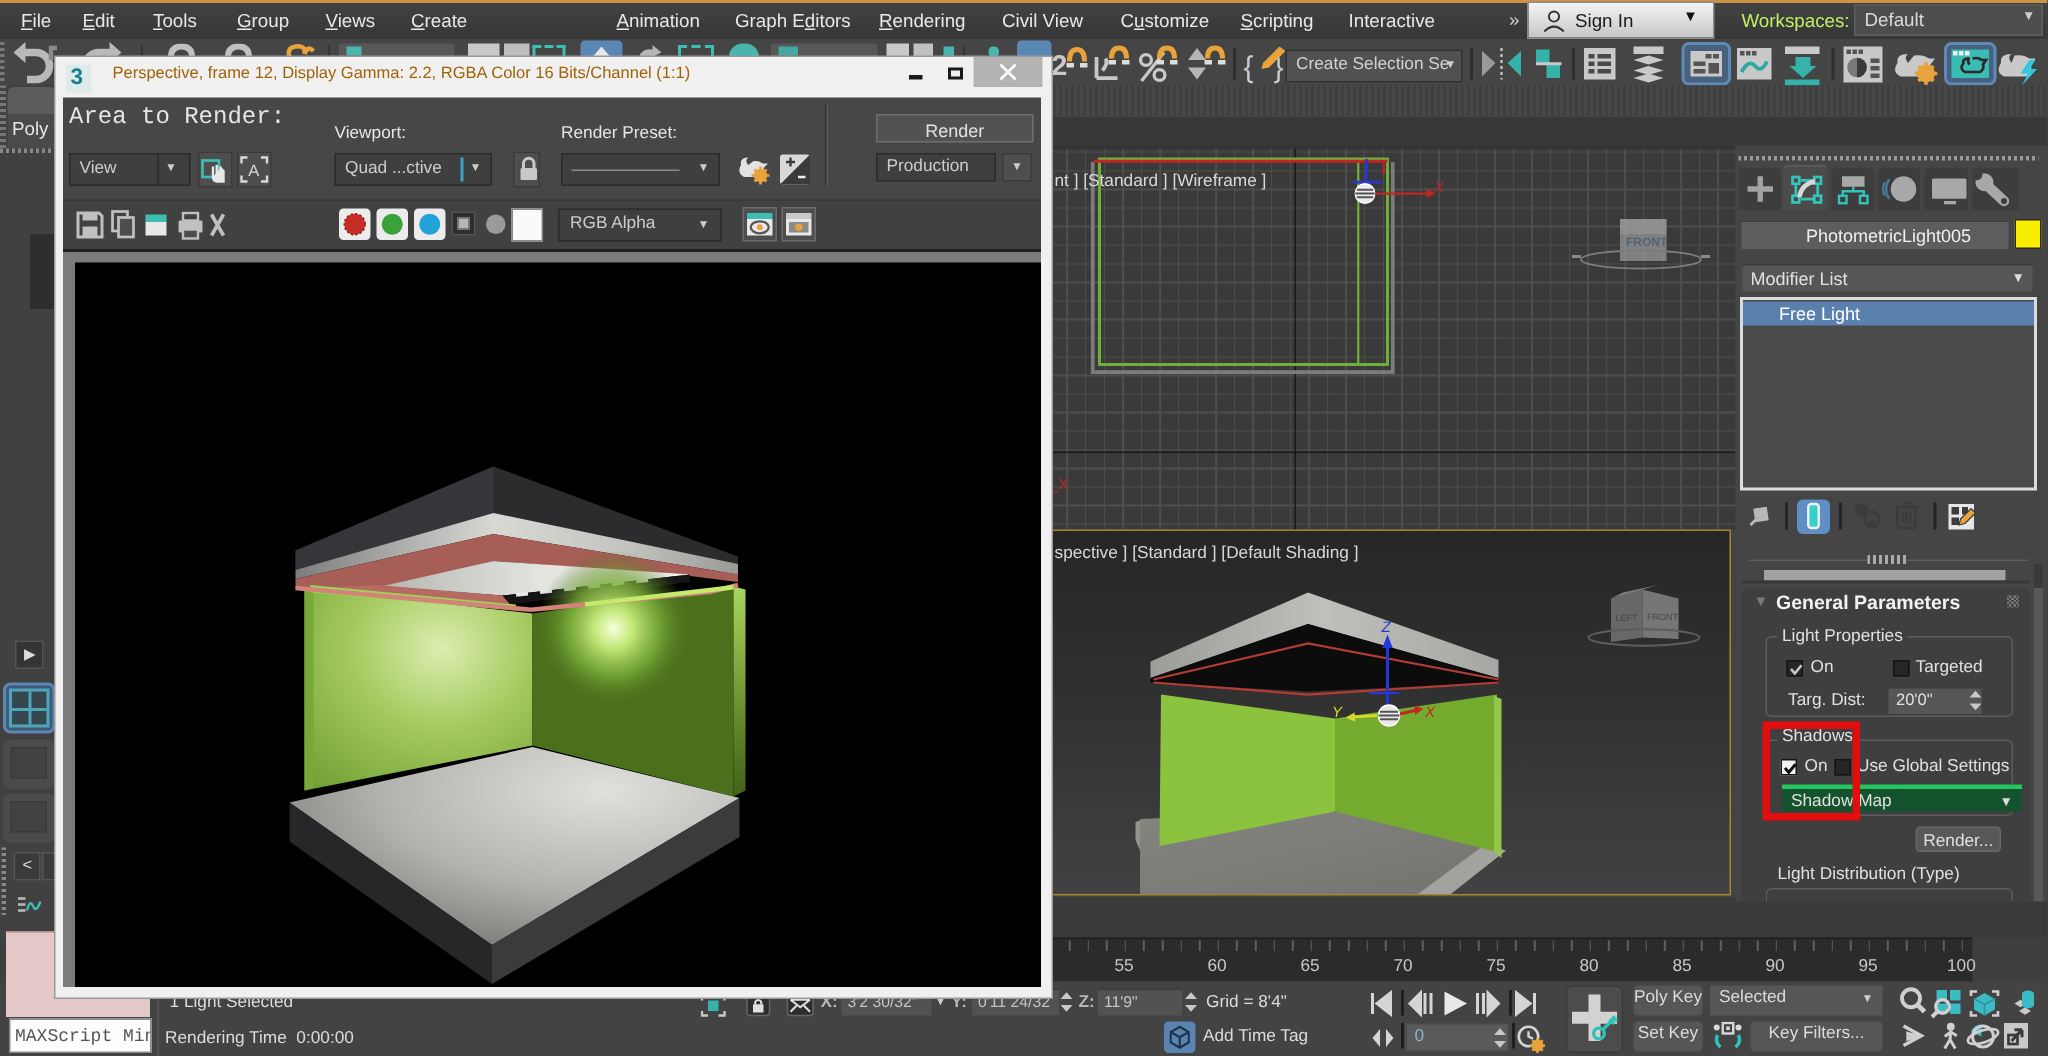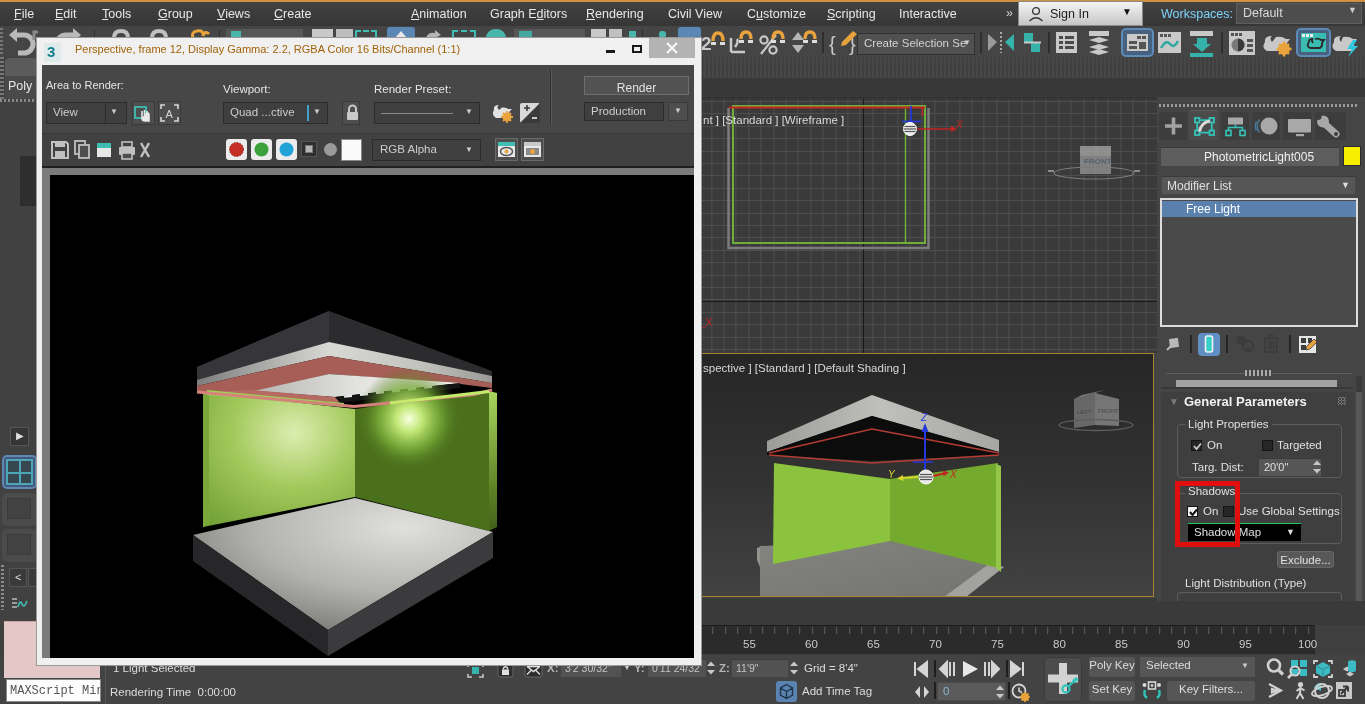--- a/index.html
+++ b/index.html
@@ -31,21 +31,21 @@
     <span class="abs" style="left:899px;top:4px;">Interactive</span>
     <span class="abs" style="left:1006px;top:3px;color:#cfcfcf;">»</span>
 
     <div class="abs" style="left:1018px;top:-2px;width:125px;height:25px;background:linear-gradient(#f4f4f4,#c6c6c6);border:1px solid #8a8a8a;"></div>
     <svg class="abs" style="left:1027px;top:2px;" width="18" height="18" viewBox="0 0 18 18">
       <circle cx="9" cy="6" r="3.4" fill="none" stroke="#333" stroke-width="1.3"></circle>
       <path d="M2.5 16 Q9 9.5 15.5 16" fill="none" stroke="#333" stroke-width="1.3"></path>
     </svg>
     <span class="abs" style="left:1050px;top:4px;color:#1c1c1c;">Sign In</span>
     <span class="abs" style="left:1122px;top:3px;font-size:10px;color:#111;">▼</span>
-    <span class="abs" style="left:1161px;top:4px;color:#7dd3fc;">Workspaces:</span>
+    <span class="abs" style="left:1161px;top:4px;color:#bef264;">Workspaces:</span>
     <div class="abs" style="left:1236px;top:0px;width:126px;height:21px;background:#4d4d4d;border:1px solid #5f5f5f;">
       <span class="abs" style="left:6px;top:2px;color:#dadada;">Default</span>
       <span class="abs" style="right:4px;top:1px;font-size:9px;color:#ccc;">▼</span>
     </div>
   </div>
 
   <div class="abs" id="maintoolbar" style="left:0;top:26px;width:1365px;height:31px;background:#454545;">
 
     <svg class="abs" style="left:4px;top:2px;" width="34" height="28" viewBox="0 0 34 28">
       <path d="M12 7 L20 7 A9 9 0 0 1 20 25 L14 25" fill="none" stroke="#b9b9b9" stroke-width="5"></path>
@@ -433,27 +433,27 @@
       <div class="abs" style="left:16px;top:101px;width:165px;height:51px;border:1px solid #5d5d5d;border-radius:4px;"></div>
       <span class="abs" style="left:24px;top:93px;background:#3f3f3f;padding:0 3px;font-size:11.5px;">Shadows</span>
       <div class="abs" style="left:26px;top:114px;width:11px;height:11px;background:#f2f2f2;border:1px solid #141414;">
         <svg width="11" height="11" viewBox="0 0 11 11">
             <path d="M2 5 L4.5 8 L9 2.5" stroke="#111" stroke-width="2" fill="none"></path>
           </svg>
       </div>
       <span class="abs" style="left:42px;top:113px;font-size:11.5px;">On</span>
       <div class="abs" style="left:62px;top:114px;width:11px;height:11px;background:#262626;border:1px solid #141414;"></div>
       <span class="abs" style="left:77px;top:113px;font-size:11.5px;">Use Global Settings</span>
-      <div class="abs" style="left:27px;top:131px;width:113px;height:18px;background:#000000;border-top:1px solid #22c55e;">
+      <div class="abs" style="left:27px;top:131px;width:160px;height:18px;background:#14532d;border-top:3px solid #22c55e;">
         <span class="abs" style="left:6px;top:2px;font-size:11.5px;">Shadow Map</span>
         <span class="abs" style="right:6px;top:3px;font-size:9px;color:#ddd;">▼</span>
       </div>
 
       <div class="abs" style="left:116px;top:159px;width:57px;height:17px;background:#585858;border:1px solid #676767;border-radius:3px;text-align:center;white-space:nowrap;">
-        <span style="font-size:11.5px;position:relative;top:1px;">Exclude...</span>
+        <span style="font-size:11.5px;position:relative;top:1px;">Render...</span>
       </div>
 
       <span class="abs" style="left:24px;top:185px;font-size:11.5px;">Light Distribution (Type)</span>
       <div class="abs" style="left:16px;top:200px;width:165px;height:9px;border:1px solid #5d5d5d;border-bottom:none;border-radius:4px 4px 0 0;"></div>
     </div>
 
     <div class="abs" style="left:18px;top:384px;width:65px;height:66px;border:5px solid #e20d0d;z-index:5;"></div>
 
     <div class="abs" style="left:199px;top:279px;width:6px;height:225px;background:#3a3a3a;">
       <div class="abs" style="left:0;top:16px;width:6px;height:209px;background:#585858;"></div>
@@ -615,21 +615,21 @@
     <div class="abs" style="left:569px;top:12px;width:9px;height:3px;background:#1a1a1a;"></div>
     <div class="abs" style="left:595px;top:6.5px;width:10px;height:8px;border:2px solid #1a1a1a;"></div>
     <div class="abs" style="left:612px;top:0;width:46px;height:20px;background:#b3b3b3;">
       <svg width="46" height="20" viewBox="0 0 46 20">
           <path d="M18 5 L28 15 M28 5 L18 15" stroke="#fdfdfd" stroke-width="1.8"></path>
         </svg>
     </div>
 
     <div class="abs" style="left:5px;top:27px;width:652px;height:593px;background:#474747;overflow:hidden;">
 
-      <span class="abs" style="left:4px;top:14px;font-size:11px;color:#e5e5e5;">Area to Render:</span>
+      <span class="abs" style="left:4px;top:4px;font-size:16px;color:#e5e5e5;font-family:Liberation Mono, monospace;">Area to Render:</span>
       <div class="abs" style="left:4px;top:37px;width:81px;height:22px;background:#3f3f3f;border:1px solid #2b2b2b;">
         <span class="abs" style="left:6px;top:3px;font-size:11.5px;color:#cdcdcd;">View</span>
         <div class="abs" style="left:58px;top:0;width:1px;height:20px;background:#2b2b2b;"></div>
         <span class="abs" style="left:63px;top:4px;font-size:8px;color:#ccc;">▼</span>
       </div>
       <div class="abs" style="left:90px;top:36px;width:23px;height:24px;background:#4e4e4e;border:1px solid #3a3a3a;">
         <svg width="21" height="22" viewBox="0 0 21 22">
           <rect x="2" y="5" width="11" height="11" fill="none" stroke="#3fbdb3" stroke-width="1.8"></rect>
           <path d="M9 16 L9 9 M11.5 16 L11.5 8 M14 16 L14 9 M9 16 Q9 19 12 19 L16 19 L16 12 L14 10" fill="#e8e8e8" stroke="#e8e8e8" stroke-width="1.6"></path>
         </svg>

